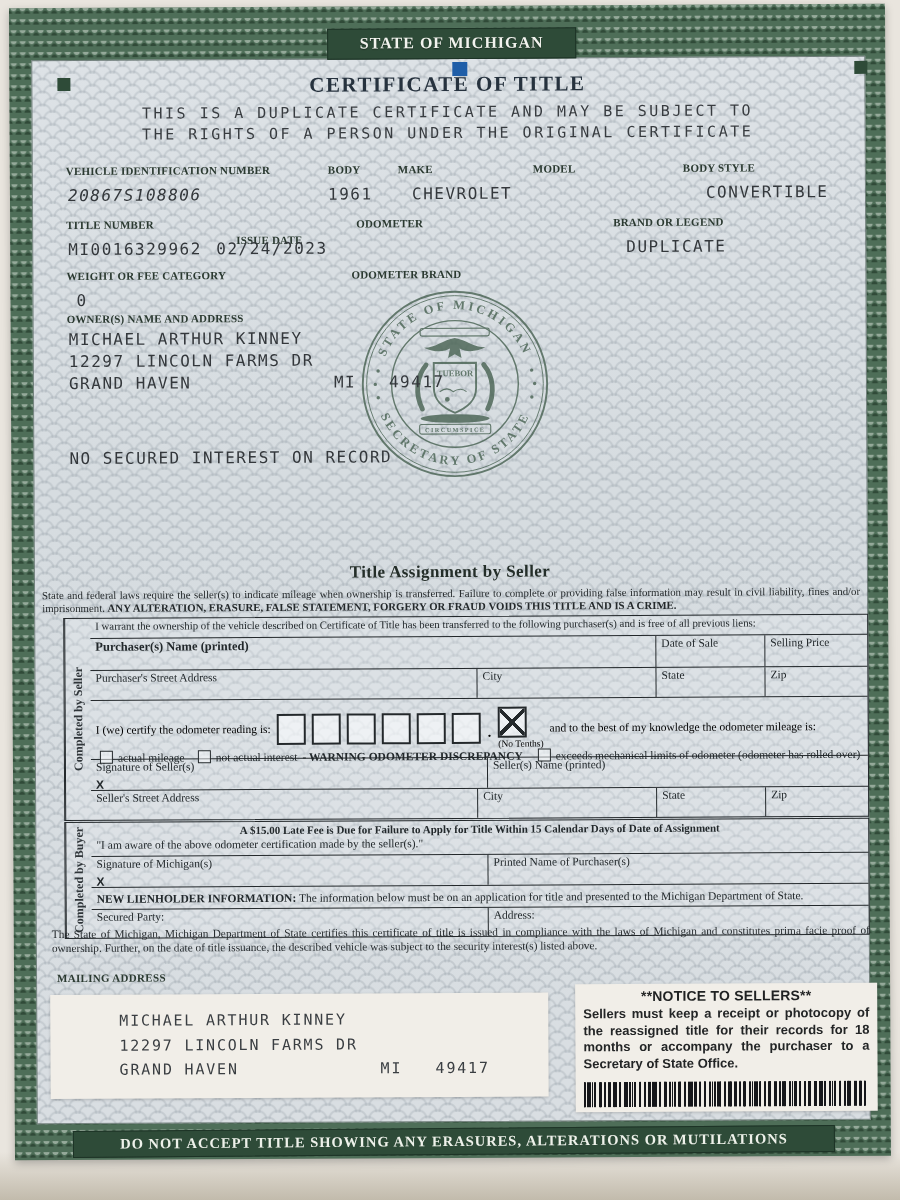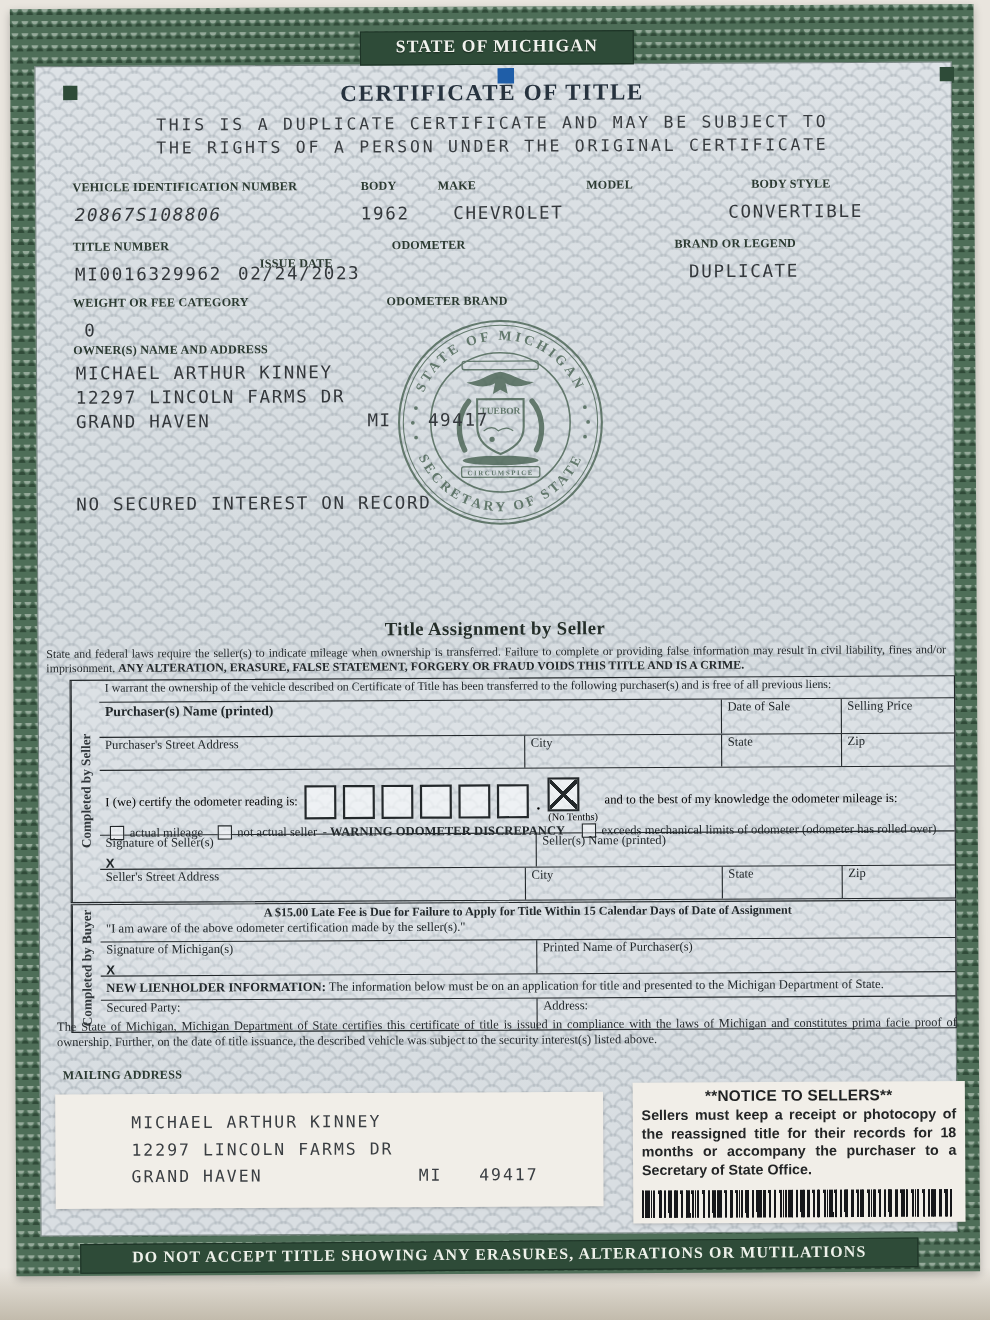--- a/index.html
+++ b/index.html
@@ -149,24 +149,24 @@
   <div class="cert-title">CERTIFICATE OF TITLE</div>
   <div class="dup" style="top:97px;">THIS IS A DUPLICATE CERTIFICATE AND MAY BE SUBJECT TO</div>
   <div class="dup" style="top:118px;">THE RIGHTS OF A PERSON UNDER THE ORIGINAL CERTIFICATE</div>
 
   <div class="flabel" style="left:56px;top:157px;">VEHICLE IDENTIFICATION NUMBER</div>
   <div class="flabel" style="left:318px;top:157px;">BODY</div>
   <div class="flabel" style="left:388px;top:157px;">MAKE</div>
   <div class="flabel" style="left:523px;top:157px;font-family:Liberation Serif, serif;">MODEL</div>
   <div class="flabel" style="left:673px;top:157px;">BODY STYLE</div>
   <div class="fval" style="left:58px;top:178px;font-style:italic;">20867S108806</div>
-  <div class="fval" style="left:318px;top:178px;">1962</div>
+  <div class="fval" style="left:318px;top:178px;">1961</div>
   <div class="fval" style="left:390px;top:178px;margin-left:12px;">CHEVROLET</div>
   <div class="fval" style="left:523px;top:178px;"></div>
-  <div class="fval" style="left:652px;top:178px;text-align:right;">CONVERTIBLE</div>
+  <div class="fval" style="left:696px;top:178px;text-align:right;">CONVERTIBLE</div>
 
   <div class="flabel" style="left:56px;top:211px;">TITLE NUMBER</div>
   <div class="flabel" style="left:226px;top:211px;margin-top:16px;">ISSUE DATE</div>
   <div class="flabel" style="left:346px;top:211px;">ODOMETER</div>
   <div class="flabel" style="left:603px;top:211px;">BRAND OR LEGEND</div>
   <div class="fval" style="left:58px;top:232px;">MI0016329962</div>
   <div class="fval" style="left:206px;top:232px;">02/24/2023</div>
   <div class="fval" style="left:348px;top:232px;"></div>
   <div class="fval" style="left:616px;top:232px;">DUPLICATE</div>
 
@@ -256,21 +256,21 @@
           <span style="display:inline-block;">
             <span class="odo-box odo-x" style="display:block;"></span>
             <span class="no-tenths" style="display:block;">(No Tenths)</span>
           </span>
           <span style="font:11.5px 'Liberation Serif',serif;">and to the best of my knowledge the odometer mileage is:</span>
         </div>
         <div class="cb-line" style="margin-top:-6px;">
           <span class="cb"></span>
           <span>actual mileage</span>
           <span class="cb" style="margin-left:8px;"></span>
-          <span>not actual seller</span>
+          <span>not actual interest</span>
           <b>- WARNING ODOMETER DISCREPANCY</b>
           <span class="cb" style="margin-left:10px;"></span>
           <span>exceeds mechanical limits of odometer (odometer has rolled over)</span>
         </div>
       </div>
       <div class="frow" style="height:30px;">
         <div class="fcell" style="flex:1;">
           <span>Signature of Seller(s)</span>
           <span class="sigx">X</span>
         </div>

